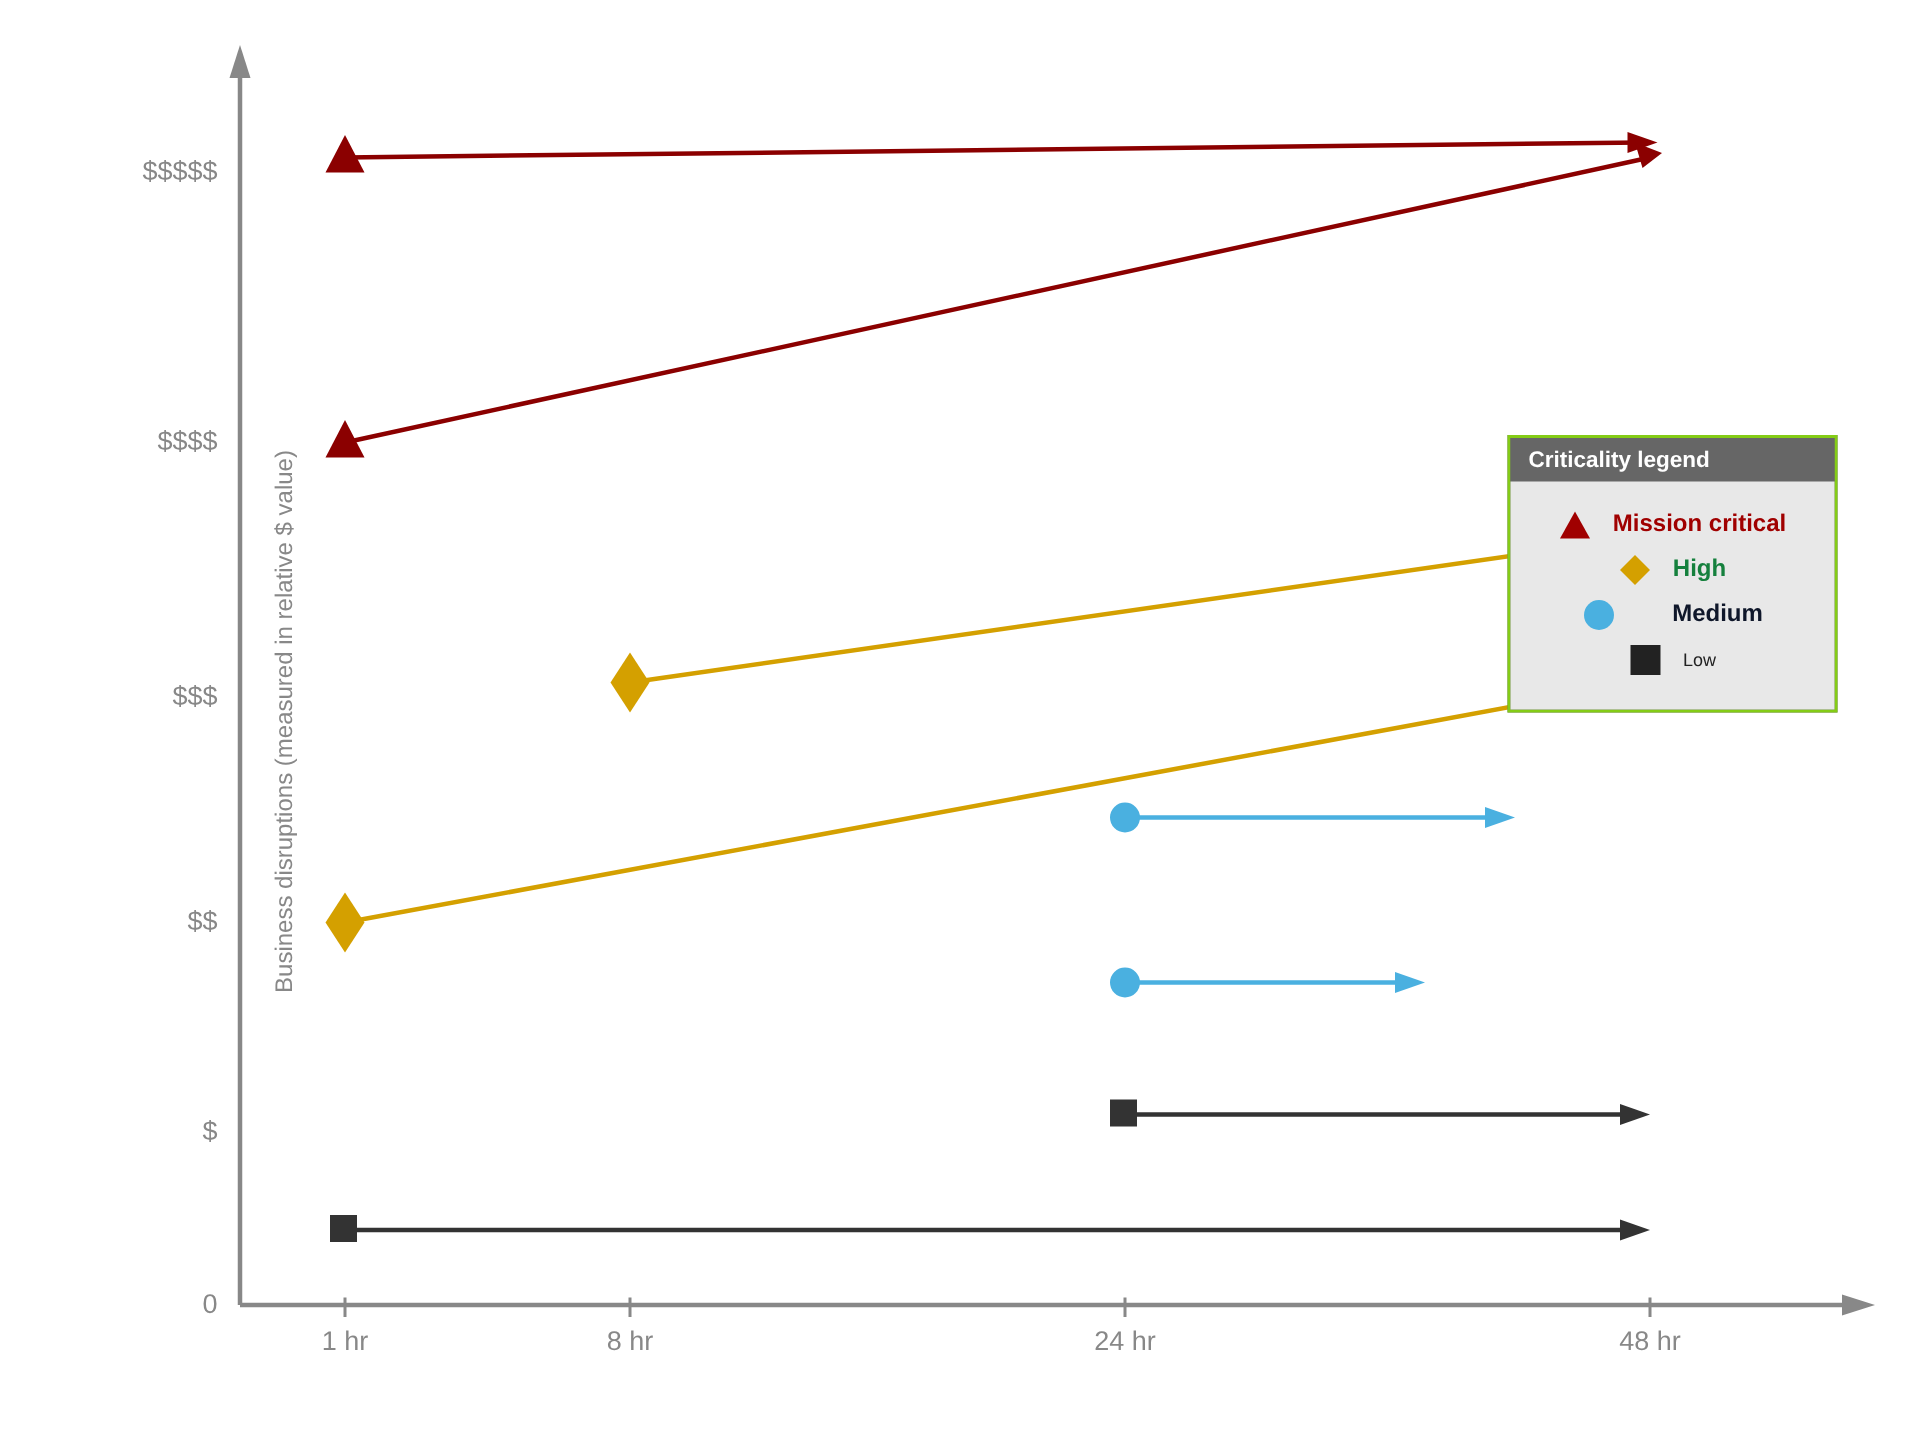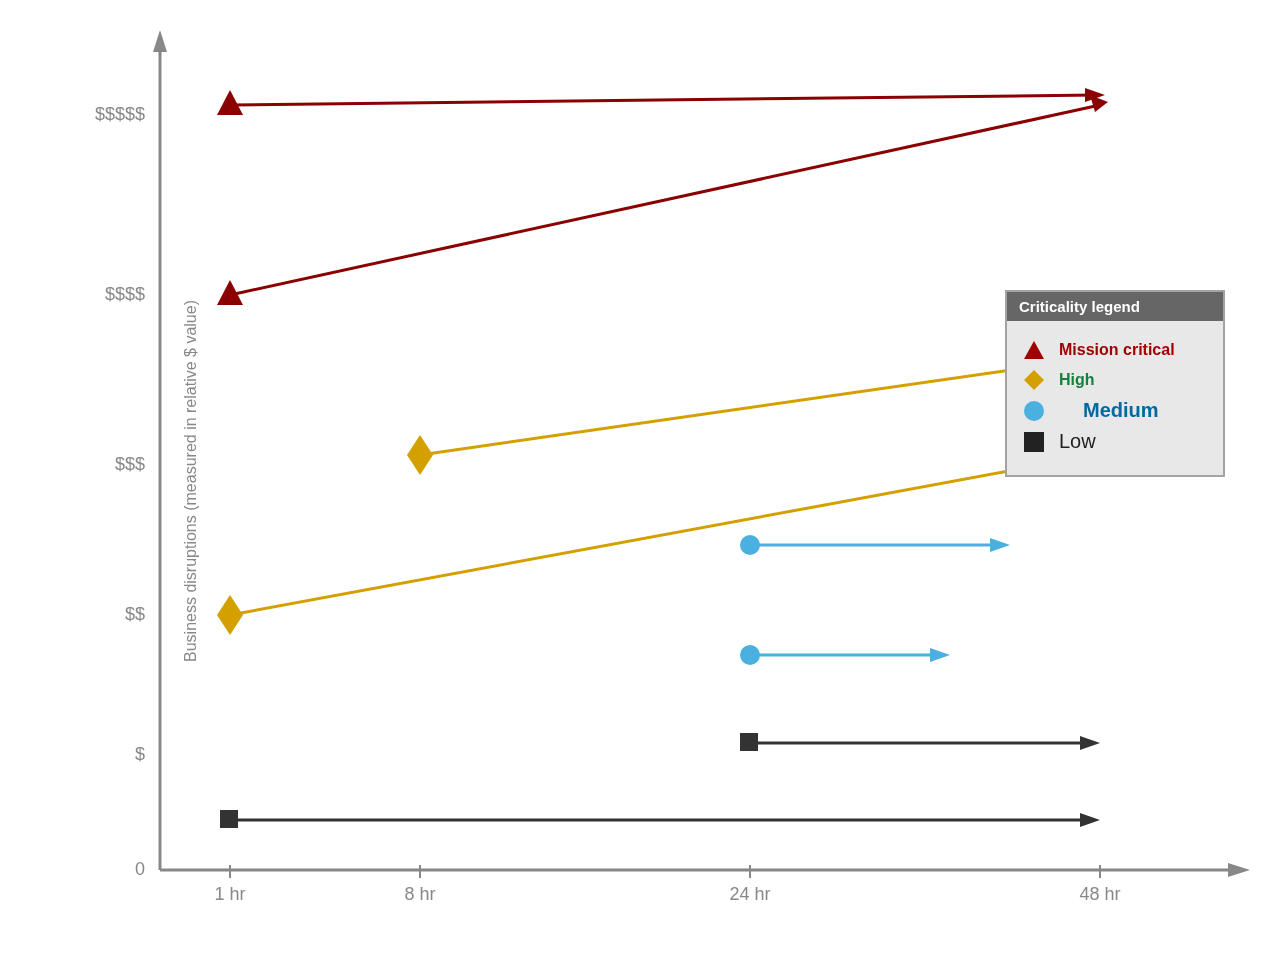--- a/index.html
+++ b/index.html
@@ -19,53 +19,54 @@
     }
     svg.main-chart {
       width: 1275px;
       height: 961px;
     }
     .legend-box {
       position: absolute;
       top: 290px;
       right: 50px;
       background: #666;
-      border: 2px solid #a3a3a3;
+      border: 2px solid #84cc16;
       padding: 0;
       min-width: 220px;
     }
     .legend-title {
       background: #666;
       color: #fff;
       font-size: 15px;
       font-weight: 600;
       padding: 6px 12px;
       display: block;
     }
     .legend-body {
       background: #e8e8e8;
       padding: 10px 16px 14px 16px;
     }
     .legend-item {
       display: flex;
       align-items: center;
       margin: 8px 0;
       font-size: 16px;
+      justify-content: center;
     }
     .legend-icon {
       width: 28px;
       display: flex;
       align-items: center;
       justify-content: flex-start;
       margin-right: 8px;
     }
     .legend-label-mission { color: #a00000; font-weight: 600; font-size: 16px; }
     .legend-label-high { color: #15803d; font-weight: 600; font-size: 16px; }
-    .legend-label-medium { color: #0369a1; font-weight: 600; font-size: 20px; margin-left: 24px; }
-    .legend-label-low { color: #222; font-weight: 400; font-size: 20px; }
+    .legend-label-medium { color: #0f172a; font-weight: 600; font-size: 16px; margin-left: 24px; }
+    .legend-label-low { color: #222; font-weight: 400; font-size: 12px; }
 
     .y-axis-label {
       position: absolute;
       left: 10px;
       top: 50%;
       transform: translateY(-50%) rotate(-90deg);
       transform-origin: center center;
       color: #888;
       font-size: 16px;
       white-space: nowrap;

